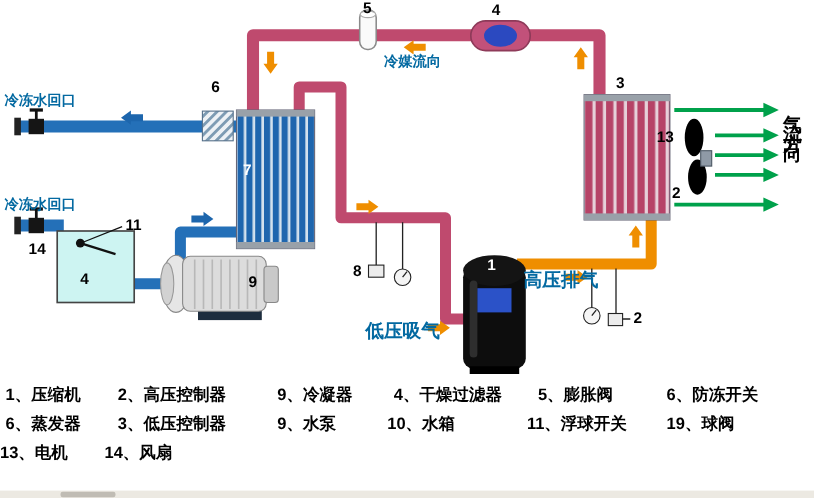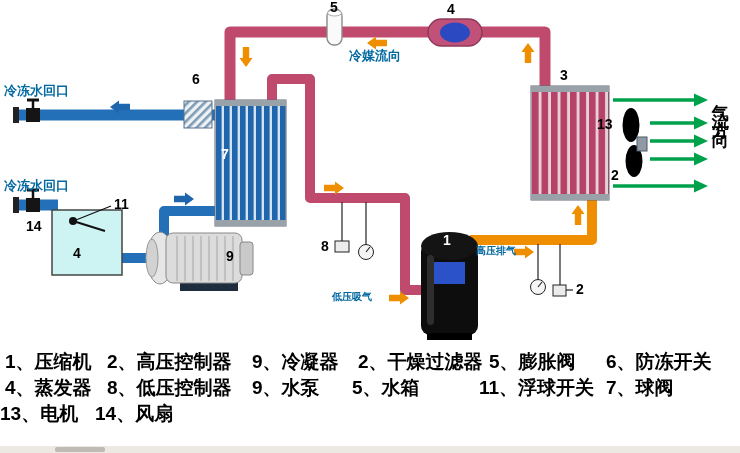--- a/index.html
+++ b/index.html
@@ -1,25 +1,25 @@
 <!DOCTYPE html>
 <html><head>
 <meta charset="utf-8">
 <style>
   * { margin:0; padding:0; box-sizing:border-box; }
   html,body { background:#ffffff; }
   body { font-family:"Liberation Sans","DejaVu Sans",sans-serif; }
   #stage { position:relative; width:740px; height:453px; background:#fff; overflow:hidden; }
   #diagram-svg { position:absolute; left:0; top:0; }
   .lbl { position:absolute; font-weight:bold; color:#0369a1; font-size:13px; line-height:1.05; white-space:nowrap; }
-  .lbl.small { font-size:10px; }
+  .lbl.small { font-size:17px; }
   .num { position:absolute; font-weight:bold; color:#000; font-size:14px; line-height:1; white-space:nowrap; }
   .num.white { color:#ffffff; }
   .vtext { writing-mode:vertical-rl; text-orientation:upright; letter-spacing:9px; font-size:17px; font-weight:bold; color:#000; }
-  .legend-item { position:absolute; font-weight:bold; color:#000; font-size:19px; line-height:1.1; white-space:nowrap; }
+  .legend-item { position:absolute; font-weight:bold; color:#000; font-size:15px; line-height:1.1; white-space:nowrap; }
   .scroll-track { position:absolute; left:0; top:446px; width:740px; height:7px; background:#ece9e2; }
   .scroll-thumb { position:absolute; left:55px; top:447px; width:50px; height:5px; background:#c0bcb4; border-radius:2px; }
 </style>
 </head>
 <body>
 
 <div id="stage">
 
   <svg id="diagram-svg" width="740" height="453" viewBox="0 0 740 453">
     <defs>
@@ -174,29 +174,29 @@
   <div class="num" style="left:73px;top:246px">4</div>
   <div class="num" style="left:114px;top:197px">11</div>
   <div class="num" style="left:26px;top:219px">14</div>
   <div class="num" style="left:597px;top:117px">13</div>
   <div class="num" style="left:611px;top:168px">2</div>
 
   <div>
     <span class="legend-item" style="left:5px;top:352px">1、压缩机</span>
     <span class="legend-item" style="left:107px;top:352px">2、高压控制器</span>
     <span class="legend-item" style="left:252px;top:352px">9、冷凝器</span>
-    <span class="legend-item" style="left:358px;top:352px">2、干燥过滤器</span>
+    <span class="legend-item" style="left:358px;top:352px">4、干燥过滤器</span>
     <span class="legend-item" style="left:489px;top:352px">5、膨胀阀</span>
     <span class="legend-item" style="left:606px;top:352px">6、防冻开关</span>
-    <span class="legend-item" style="left:5px;top:378px">4、蒸发器</span>
-    <span class="legend-item" style="left:107px;top:378px">8、低压控制器</span>
+    <span class="legend-item" style="left:5px;top:378px">6、蒸发器</span>
+    <span class="legend-item" style="left:107px;top:378px">3、低压控制器</span>
     <span class="legend-item" style="left:252px;top:378px">9、水泵</span>
-    <span class="legend-item" style="left:352px;top:378px">5、水箱</span>
+    <span class="legend-item" style="left:352px;top:378px">10、水箱</span>
     <span class="legend-item" style="left:479px;top:378px">11、浮球开关</span>
-    <span class="legend-item" style="left:606px;top:378px">7、球阀</span>
+    <span class="legend-item" style="left:606px;top:378px">19、球阀</span>
     <span class="legend-item" style="left:0;top:404px">13、电机</span>
     <span class="legend-item" style="left:95px;top:404px">14、风扇</span>
   </div>
 
   <div class="scroll-track"></div>
   <div class="scroll-thumb"></div>
 
 </div>
 
 </body></html>

